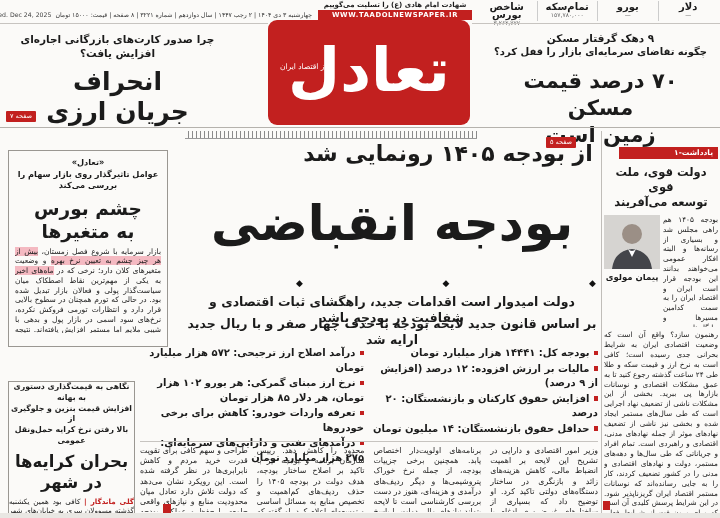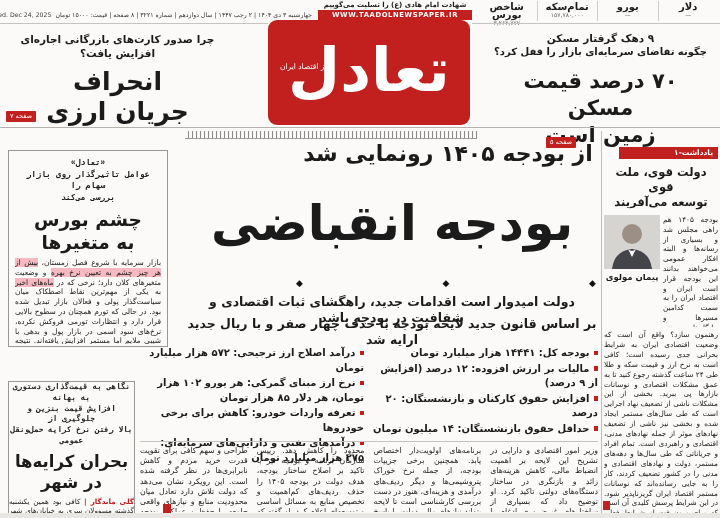--- a/index.html
+++ b/index.html
@@ -50,21 +50,21 @@
   .bullets{font-size:10px;font-weight:bold;line-height:14.5px;}
   .bullets .bi{margin-bottom:1px;}
   .bullets .bi::before{content:"";display:inline-block;width:4.5px;height:4.5px;background:#c2201f;
                        margin-left:4px;vertical-align:1px;}
   .bodycols{left:140px;top:446px;width:458px;height:66px;display:flex;gap:9px;overflow:hidden;}
   .bodycols div{flex:1;font-size:7.8px;line-height:10.2px;text-align:justify;}
   .endmark{background:#c2201f;}
 
   
   .sbox{border:1px solid #9a9792;background:#fbfaf8;box-sizing:border-box;padding:6px 6px;text-align:center;}
-  .sbox .kick{font-size:8.2px;font-weight:bold;line-height:11.5px;font-family:Liberation Mono, monospace;}
+  .sbox .kick{font-size:8.2px;font-weight:bold;line-height:11.5px;}
   .sbox .ttl{font-weight:bold;cursor:pointer;}
   .sbox .body{font-size:7.5px;line-height:9.8px;text-align:justify;overflow:hidden;margin-top:4px;}
 
   
   .note{left:604px;top:147px;width:114px;height:367px;overflow:hidden;}
   .notebar{background:#c2201f;color:#fff;font-size:7.5px;font-weight:bold;line-height:12px;
            padding:0 5px;text-align:right;margin-left:15px;}
   .notetitle{margin-top:6px;text-align:center;font-size:11.5px;font-weight:bold;line-height:15px;cursor:pointer;}
   .noteintro{display:flex;margin-top:5px;gap:3px;align-items:flex-start;}
   .noteintro .txt{flex:1;font-size:7.3px;line-height:9.8px;text-align:justify;height:112px;overflow:hidden;}

